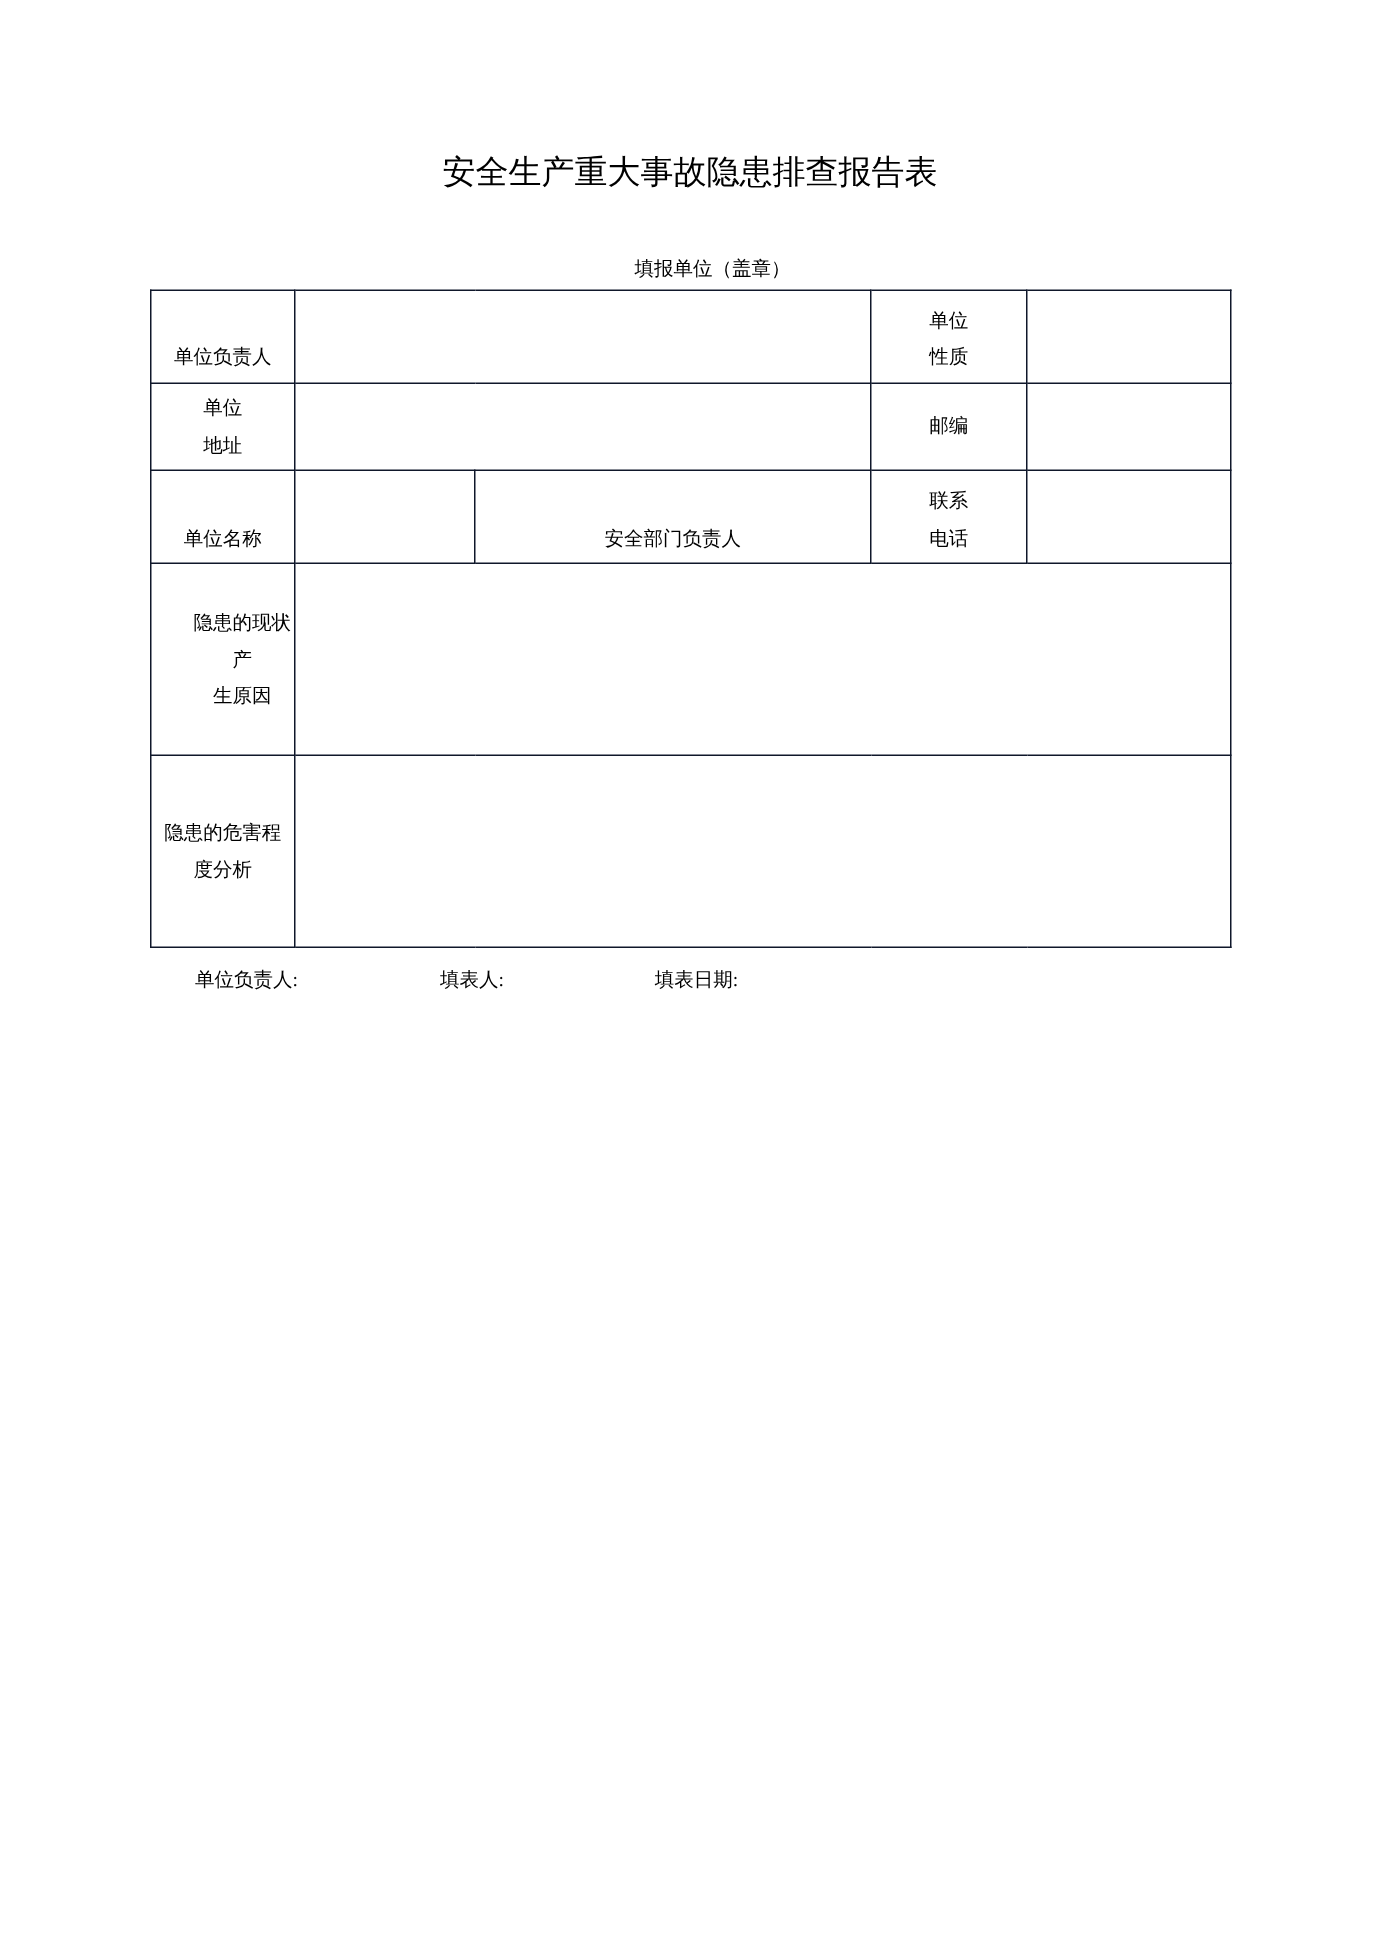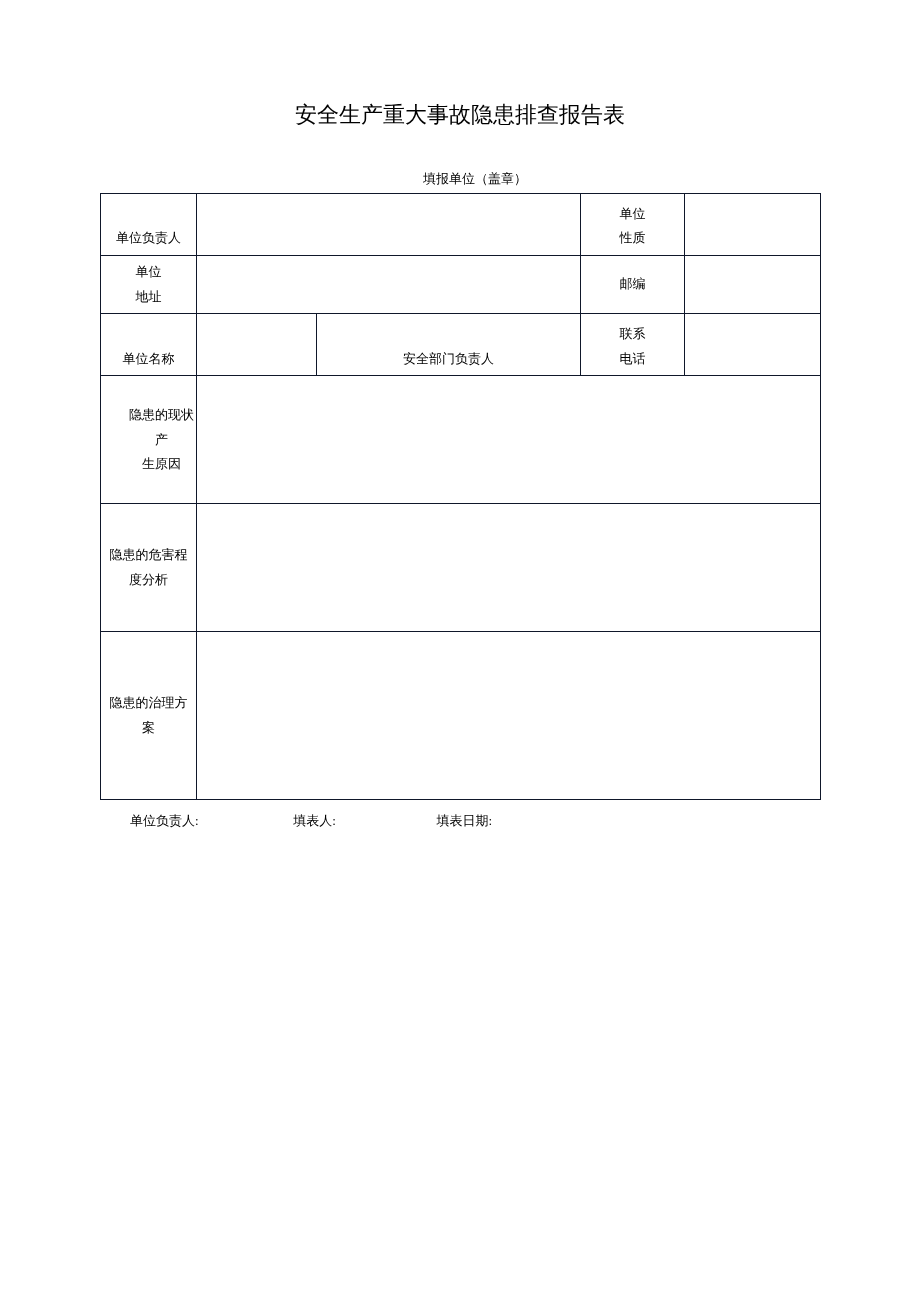--- a/index.html
+++ b/index.html
@@ -97,24 +97,20 @@
     <td class="tall-1"></td>
   </tr>
   <tr>
     <td class="big-1"><span>隐患的现状产</span><br><span>生原因</span></td>
     <td class="big-1" colspan="4"></td>
   </tr>
   <tr>
     <td class="big-2"><span>隐患的危害程</span><br><span>度分析</span></td>
     <td class="big-2" colspan="4"></td>
   </tr>
-  <tr>
-    <td class="big-4"><span>隐患的治理方</span><br><span>案</span></td>
-    <td class="big-4" colspan="4"></td>
-  </tr>
 </tbody>
   </table>
 
 <div class="footer-line">
   <span class="f1">单位负责人:</span>
   <span class="f2">填表人:</span>
   <span>填表日期:</span>
 </div>
 
 </body></html>

